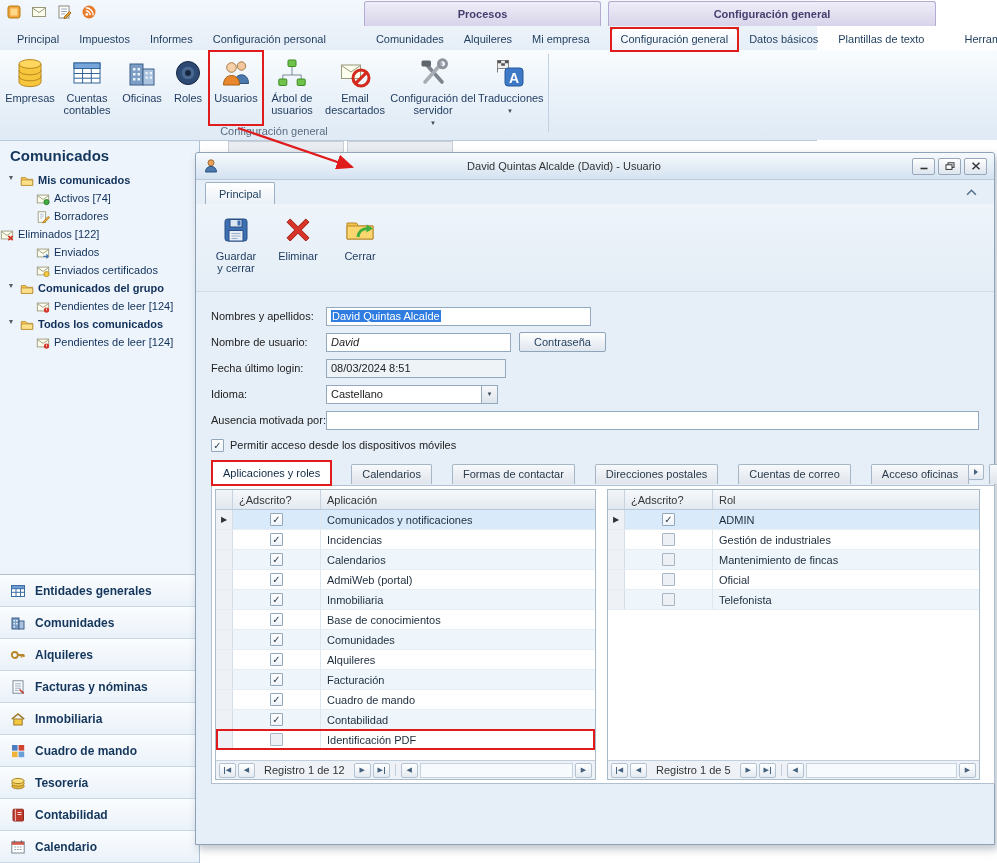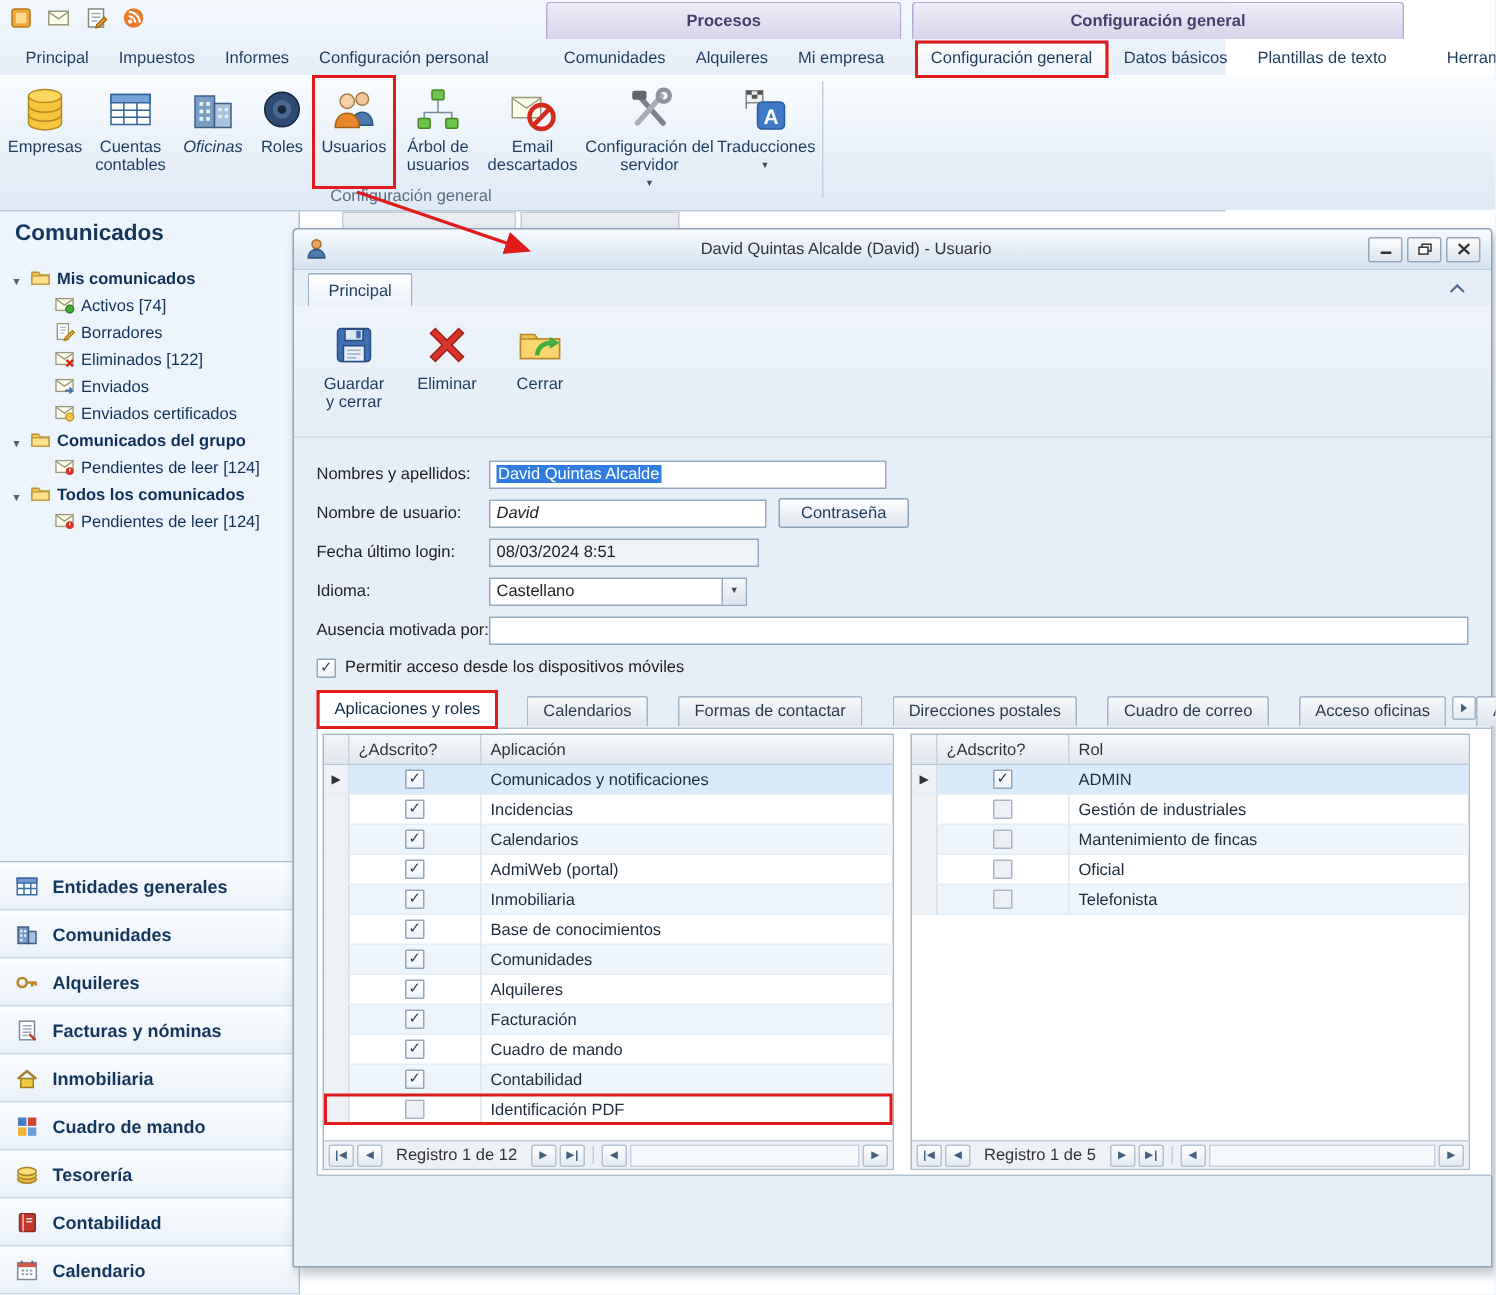--- a/index.html
+++ b/index.html
@@ -25,21 +25,21 @@
 .ribbon-grouplabel{position:absolute;left:0;width:548px;bottom:3px;text-align:center;color:#5a6c80}
 
 .bg-remnant{position:absolute;background:#e9edf1;border:1px solid #c8cfd6;border-bottom:none;z-index:1}
 .r1{left:228px;top:141px;width:116px;height:11px}
 .r2{left:347px;top:141px;width:106px;height:11px}
 
 
 .sidebar{position:absolute;left:0;top:141px;width:200px;height:722px;background:#eef4fb;border-right:1px solid #aebfd0;display:flex;flex-direction:column;z-index:2}
 .sidebar-title{flex:0 0 30px;line-height:30px;padding-left:10px;font-size:15px;font-weight:bold;color:#14365c}
 #sidebar-tree{padding-top:3px}
-.tree-row{display:flex;align-items:flex-end;height:18px;color:#10305a;gap:4px;white-space:nowrap}
+.tree-row{display:flex;align-items:flex-start;height:18px;color:#10305a;gap:4px;white-space:nowrap}
 .tree-row.bold{font-weight:bold}
 .tree-arrow{width:10px;font-size:7px;color:#55606c;text-align:center;flex:0 0 auto}
 .sidebar-spacer{flex:1}
 #sidebar-nav{border-top:1px solid #aebfd0}
 .nav-item{height:32px;border-bottom:1px solid #c9d6e4;display:flex;align-items:center;gap:9px;padding-left:10px;font-weight:bold;font-size:12px;color:#14365c;background:linear-gradient(#fbfdfe,#e9f1f9)}
 
 
 .dialog{position:absolute;left:195px;top:152px;width:800px;height:693px;background:#e6eef7;border:1px solid #8fa3b8;border-radius:3px 3px 0 0;box-shadow:3px 4px 8px rgba(60,80,100,.35);z-index:10}
 .dlg-title{height:27px;display:flex;align-items:center;gap:6px;background:linear-gradient(#f6fafd,#d4e2f1);border-bottom:1px solid #bccadb;border-radius:3px 3px 0 0;padding:0 7px}
 .dlg-title-text{flex:1;text-align:center;color:#333}
@@ -169,21 +169,21 @@
         <div class="ribbon-btn" style="width: 58px;">
           <span class="icon" style="width: 32px; height: 32px;">
             <svg viewBox="0 0 32 32">
               <rect x="3" y="6" width="26" height="20" fill="#fff" stroke="#2f6399"></rect>
               <rect x="3" y="6" width="26" height="5.5" fill="#76a5d8" stroke="#2f6399"></rect>
               <path d="M3 16.5h26M3 21.2h26M11.6 11.5v14.5M20.3 11.5v14.5" stroke="#2f6399" fill="none"></path>
             </svg>
           </span>
           <div class="rb-label">Cuentas contables</div>
         </div>
-        <div class="ribbon-btn" style="width: 48px; font-style: italic;">
+        <div class="ribbon-btn" style="width: 48px;">
           <span class="icon" style="width: 32px; height: 32px;">
             <svg viewBox="0 0 32 32">
               <rect x="4" y="7" width="13" height="21" fill="#7d9ec4" stroke="#3c5f8a"></rect>
               <rect x="17" y="12" width="11" height="16" fill="#a9c2dd" stroke="#3c5f8a"></rect>
               <path d="M7 11h2.5v2.5H7zM11.5 11h2.5v2.5h-2.5zM7 16h2.5v2.5H7zM11.5 16h2.5v2.5h-2.5zM7 21h2.5v2.5H7zM11.5 21h2.5v2.5h-2.5z" fill="#eaf2fa"></path>
               <path d="M19.5 15h2.2v2.2h-2.2zM23.8 15h2.2v2.2h-2.2zM19.5 19.5h2.2v2.2h-2.2zM23.8 19.5h2.2v2.2h-2.2z" fill="#eaf2fa"></path>
             </svg>
           </span>
           <div class="rb-label">Oficinas</div>
         </div>
@@ -290,21 +290,21 @@
       <div class="tree-row" style="padding-left: 36px;">
         <span class="icon" style="width: 14px; height: 14px;">
           <svg viewBox="0 0 16 16">
             <rect x="2.5" y="2" width="8.5" height="12" fill="#fff" stroke="#98987a"></rect>
             <path d="M4.5 4.8h4.5M4.5 7h4.5M4.5 9.2h3" stroke="#aabbcc" fill="none"></path>
             <path d="M8.5 12.8l5.5-5.5 1.4 1.4-5.5 5.5-2 .6z" fill="#f0b23c" stroke="#a87a14"></path>
           </svg>
         </span>
         <span class="tree-label">Borradores</span>
       </div>
-      <div class="tree-row" style="padding-left: 36px;">
+      <div class="tree-row" style="">
         <span class="icon" style="width: 14px; height: 14px;">
           <svg viewBox="0 0 16 16">
             <rect x="1.5" y="3.5" width="13" height="9" fill="#fdfdee" stroke="#98987a"></rect>
             <path d="M1.5 4l6.5 4.5L14.5 4" fill="none" stroke="#98987a"></path>
             <path d="M9.5 9l5 5M14.5 9l-5 5" stroke="#d42a1e" stroke-width="1.8"></path>
           </svg>
         </span>
         <span class="tree-label">Eliminados [122]</span>
       </div>
       <div class="tree-row" style="padding-left: 36px;">
@@ -578,21 +578,21 @@
       <div class="cb-row">
         <div class="checkbox checked">✓</div>
         <span>Permitir acceso desde los dispositivos móviles</span>
       </div>
     </div>
   <div class="dlg-tabs" id="dialog-tabs">
       <div class="dtab active annotated">Aplicaciones y roles</div>
       <div class="dtab">Calendarios</div>
       <div class="dtab">Formas de contactar</div>
       <div class="dtab">Direcciones postales</div>
-      <div class="dtab">Cuadro de correo</div>
+      <div class="dtab">Cuentas de correo</div>
       <div class="dtab">Acceso oficinas</div>
       <div class="dtab">Acceso comunidades</div>
       <div class="scrollbtn">
         <span class="icon" style="width: 6px; height: 8px;">
           <svg viewBox="0 0 6 8">
             <path d="M1 1l4 3-4 3z" fill="#44617e"></path>
           </svg>
         </span>
       </div>
     </div>

